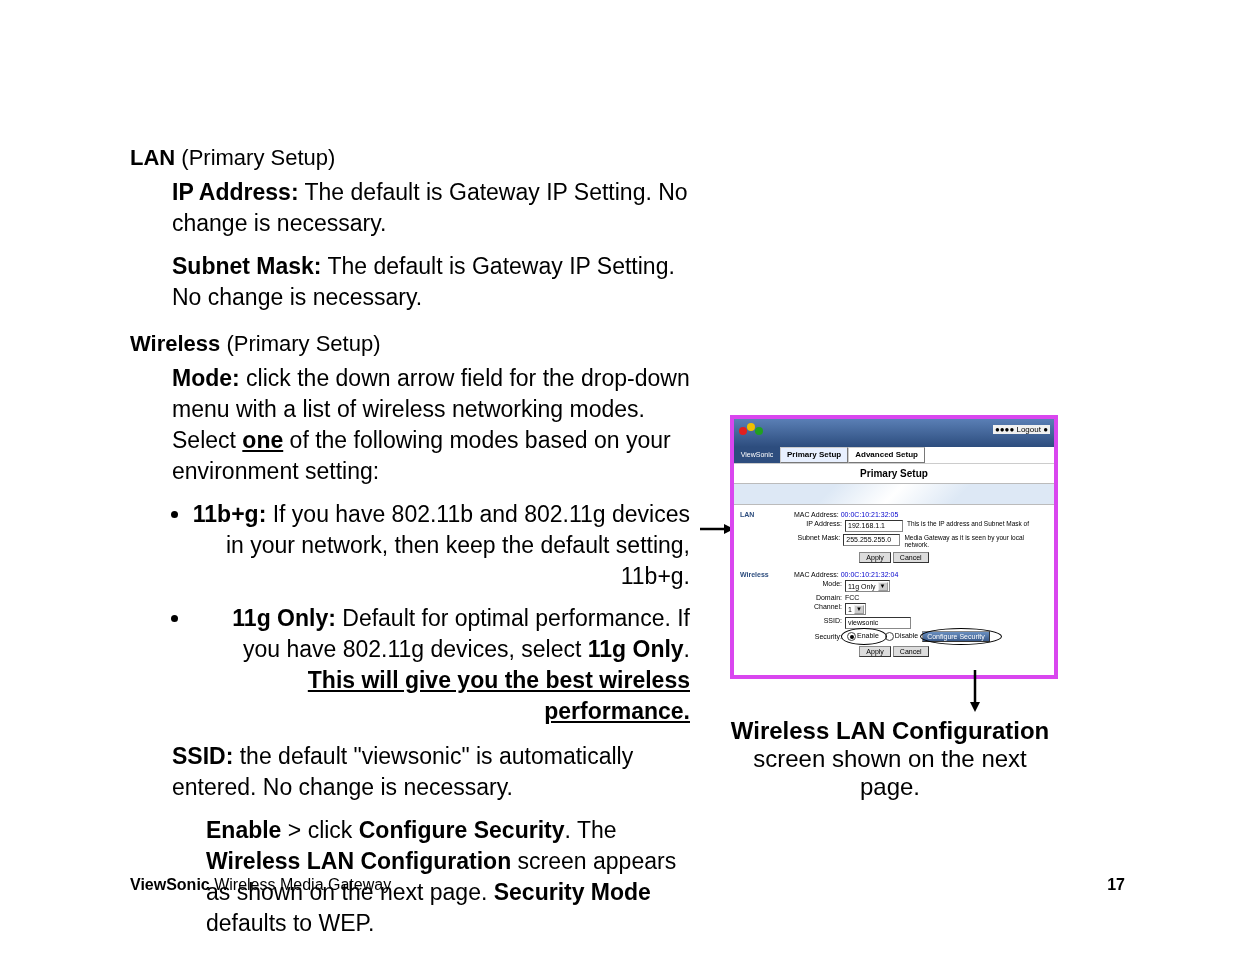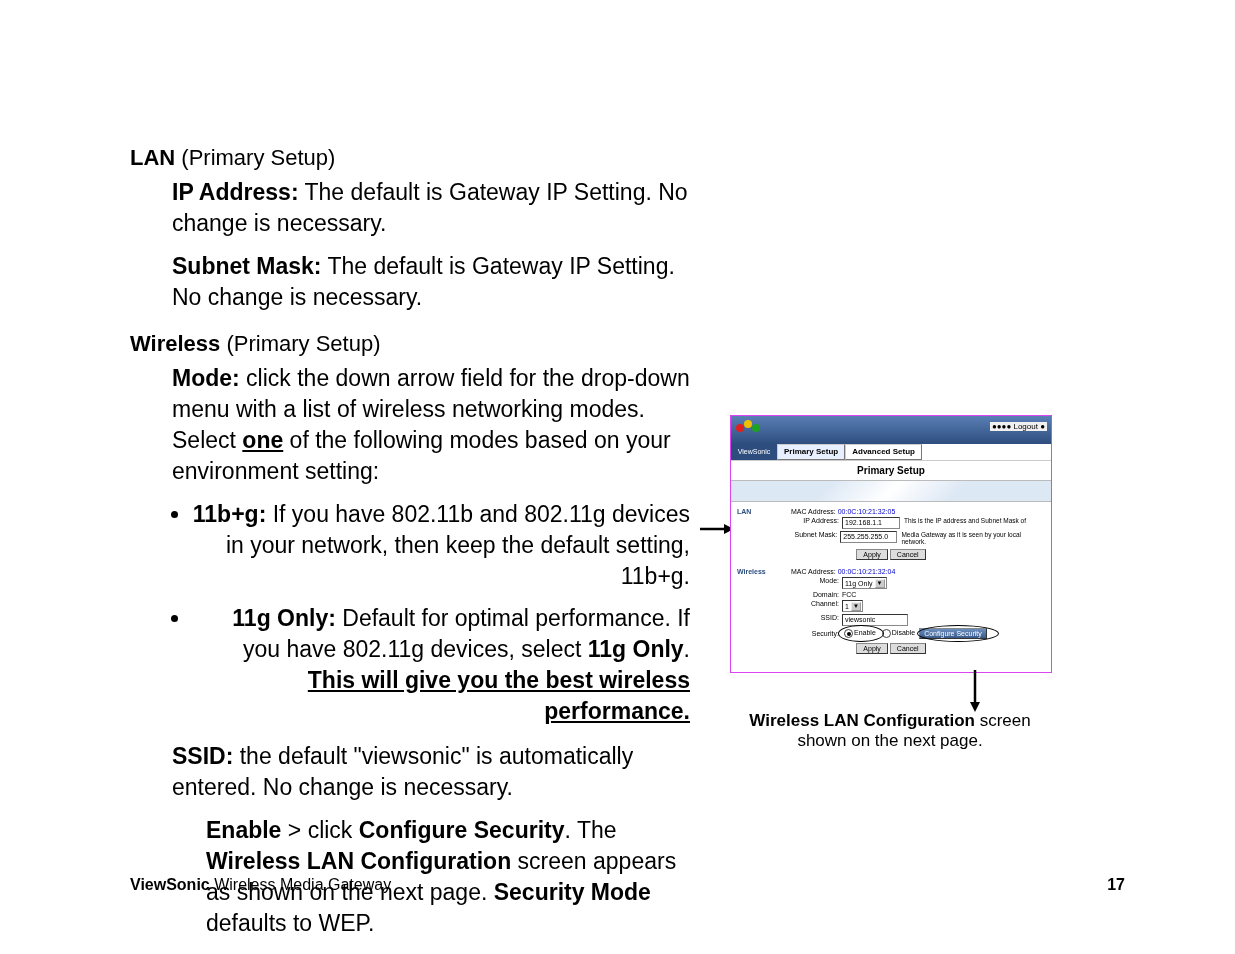--- a/index.html
+++ b/index.html
@@ -41,21 +41,21 @@
   .bullet-list { margin: 10px 0 14px 0; padding-left: 20px; }
   .bullet-list li { margin-bottom: 10px; text-align: right; }
   .indent { margin-left: 34px; }
 
   .right-col {
     flex: 1;
     position: relative;
     padding-top: 270px;
   }
   .screenshot {
-    border: 1px solid #d946ef;
+    border: 4px solid #d946ef;
     width: 320px;
     font-size: 7px;
     background: #fff;
     position: relative;
   }
   .ss-topbar {
     height: 28px;
     background: linear-gradient(#5a7fb5, #2d4d7e);
     position: relative;
     color: #fff;
@@ -130,21 +130,21 @@
     font-size: 7px; padding: 1px 4px; cursor: pointer; margin-left: 4px;
   }
   .circle-annot {
     position: absolute; border: 1.5px solid #000; border-radius: 50%;
     pointer-events: none;
   }
   .arrow-annot {
     position: absolute; pointer-events: none;
   }
   .caption {
-    margin-top: 38px; text-align: center; font-size: 17px; width: 320px;
+    margin-top: 38px; text-align: center; font-size: 24px; width: 320px;
   }
 
   .footer {
     position: absolute; bottom: 60px; left: 130px; right: 110px;
     display: flex; justify-content: space-between; font-size: 16px;
   }
   .footer .fl .bold { font-weight: bold; }
   .footer .fr { font-weight: bold; }
 </style>
 </head>

